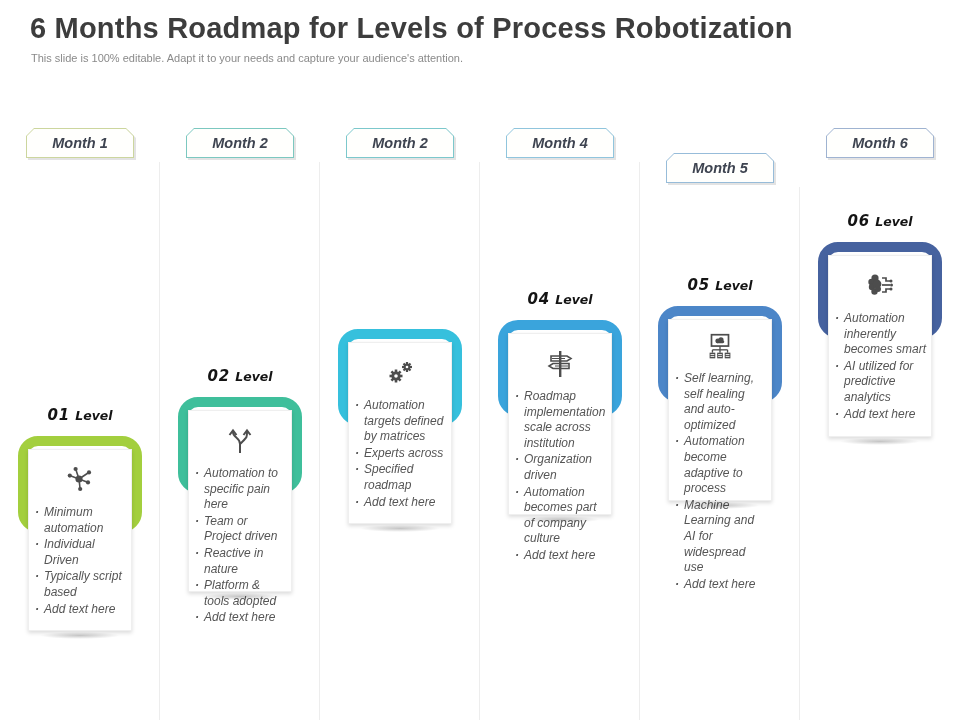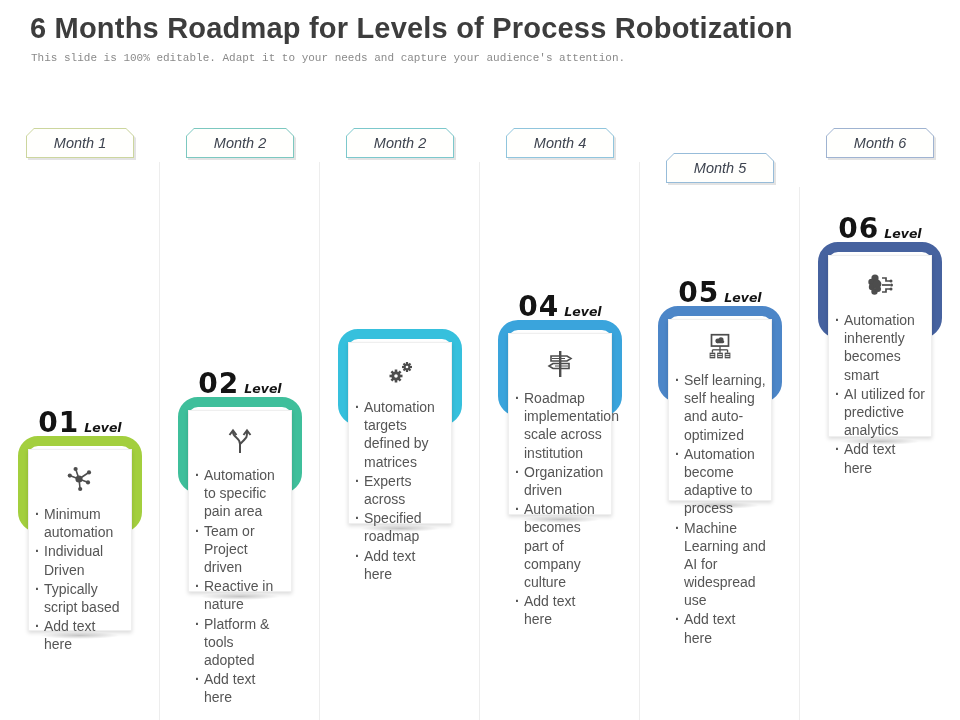--- a/index.html
+++ b/index.html
@@ -5,60 +5,60 @@
   html,body{margin:0;padding:0;background:#fff;}
   .slide{
     position:relative; width:960px; height:720px; background:#ffffff;
     font-family:"Liberation Sans", sans-serif; overflow:hidden;
   }
   .title{
     position:absolute; left:30px; top:12px; font-size:29px; font-weight:700;
     color:#3d3d3d; letter-spacing:.2px;
   }
   .subtitle{
-    position:absolute; left:31px; top:52px; font-size:11px; color:#8a8a8a;font-family:Liberation Mono, monospace;
+    position:absolute; left:31px; top:52px; font-size:11px; color:#8a8a8a;
   }
   .column{ position:absolute; top:0; width:160px; height:720px; }
   .divider{
     position:absolute; right:0; top:162px; bottom:0; width:1px; background:#ededed;
   }
   
   .month-box{ position:absolute; top:128px; left:26px; width:108px; height:30px; }
   .mb-layer{ position:absolute; inset:0;
     clip-path:polygon(8px 0, calc(100% - 8px) 0, 100% 8px, 100% 100%, 0 100%, 0 8px); }
   .mb-shadow{ transform:translate(2px,2px); background:#e3e3e3; }
   .mb-border{ background:var(--month-border); }
   .mb-fill{ position:absolute; inset:1px; background:#fffffd;
     clip-path:polygon(7px 0, calc(100% - 7px) 0, 100% 7px, 100% 100%, 0 100%, 0 7px); }
   .mb-label{
     position:absolute; inset:0; display:flex; align-items:center; justify-content:center;
-    font-size:14.5px; font-style:italic; font-weight:400; color:#3e4450;
+    font-size:14.5px; font-style:italic; font-weight:700; color:#3e4450;
   }
   
   .card-block{ position:absolute; left:50%; transform:translateX(-50%); width:124px; }
   .level-line{ height:30px; text-align:center; white-space:nowrap; color:#141414;}
-  .level-num{ font-size:28px; font-weight:700; letter-spacing:1px;
+  .level-num{ font-size:15px; font-weight:700; font-style:italic; letter-spacing:1px;
     font-family:"DejaVu Sans", sans-serif;}
   .level-word{ font-size:12.5px; font-weight:700; font-style:italic; margin-left:5px;
     font-family:"DejaVu Sans", sans-serif;}
   .bracket-wrap{ position:relative; height:230px; }
   .bracket{
     position:absolute; left:0; right:0; top:0; height:76px;
     border:10px solid var(--accent); border-radius:20px;
   }
   .card{
     position:absolute; left:10px; right:10px; top:13px; height:180px;
     background:#ffffff; border:1px solid #efefef;
     box-shadow:0 2px 4px rgba(0,0,0,.14);
   }
   .icon-box{ height:48px; display:flex; align-items:center; justify-content:center; padding-top:5px;}
   .bullets{ margin:2px 4px 0 6px; padding:0; list-style:none; }
   .bullets li{
-    position:relative; padding-left:9px; font-size:14px; line-height:1.3;
-    color:#555555; margin-bottom:1px;
+    position:relative; padding-left:9px; font-size:12px; line-height:1.3;
+    color:#555555; margin-bottom:1px;font-style:italic;
   }
   .bullets li::before{ content:"·"; position:absolute; left:0; top:0; color:#555; font-weight:700;}
   .card-shadow{
     position:absolute; left:18%; right:18%; top:196px; height:7px;
     background:radial-gradient(ellipse at center, rgba(0,0,0,.22), rgba(0,0,0,0) 70%);
   }
   .icon{ color:#4d4d4d; }
 </style>
 </head>
 <body>
@@ -129,21 +129,21 @@
           <div class="icon-box">
             <svg class="icon" width="36" height="36" viewBox="0 0 36 36">
               <g fill="none" stroke="currentColor" stroke-width="2">
                 <path d="M18,31 V22 M18,22 C18,15 11,16 11,10 M18,22 C25,15 25,16 25,10"></path>
                 <polyline points="7.5,13 11,8.5 14.5,13"></polyline>
                 <polyline points="21.5,13 25,8.5 28.5,13"></polyline>
               </g>
             </svg>
           </div>
           <ul class="bullets">
-            <li>Automation to specific pain area</li>
+            <li>Automation to specific pain here</li>
             <li>Team or Project driven</li>
             <li>Reactive in nature</li>
             <li>Platform &amp; tools adopted</li>
             <li>Add text here</li>
           </ul>
         </div>
         <div class="card-shadow"></div>
       </div>
     </div>
   </div>

